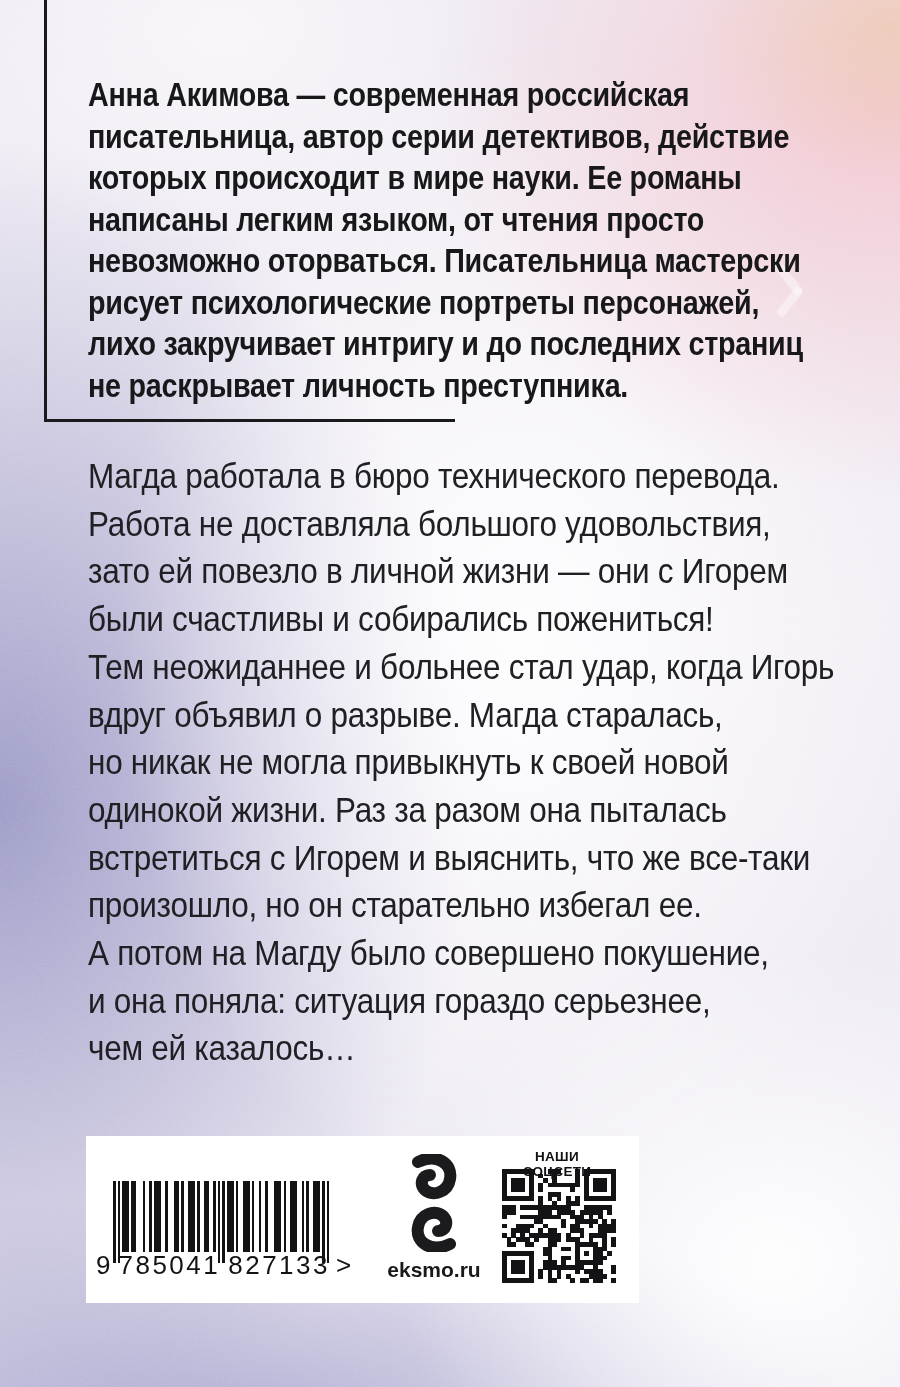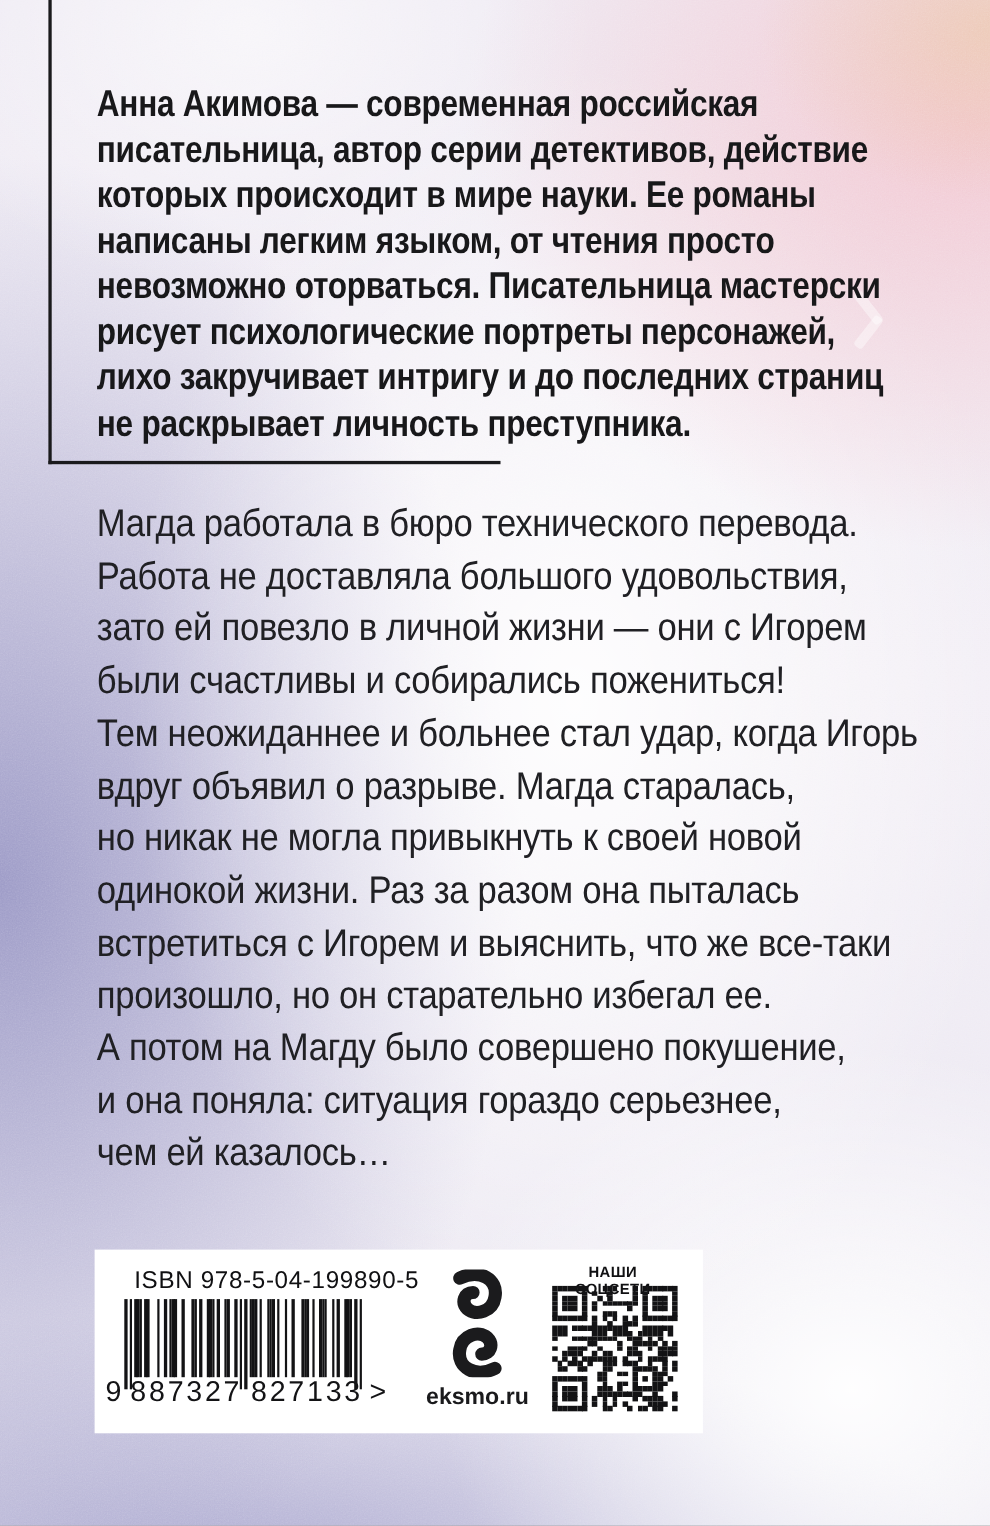--- a/index.html
+++ b/index.html
@@ -104,21 +104,20 @@
     <div class="ln">но никак не могла привыкнуть к своей новой</div>
     <div class="ln">одинокой жизни. Раз за разом она пыталась</div>
     <div class="ln">встретиться с Игорем и выяснить, что же все-таки</div>
     <div class="ln">произошло, но он старательно избегал ее.</div>
     <div class="ln">А потом на Магду было совершено покушение,</div>
     <div class="ln">и она поняла: ситуация гораздо серьезнее,</div>
     <div class="ln">чем ей казалось…</div>
   </div>
 
   <div class="footer-box">
-    <div class="isbn">ISBN 978-5-04-199890-5</div>
 
     <div class="barcode" id="barcode">
         <div class="bar" style="left: 0px; width: 2.52px; height: 82px;"></div>
         <div class="bar" style="left: 4.55px; width: 2.52px; height: 82px;"></div>
         <div class="bar" style="left: 9.09px; width: 2.52px; height: 71px;"></div>
         <div class="bar" style="left: 11.37px; width: 2.52px; height: 71px;"></div>
         <div class="bar" style="left: 13.64px; width: 2.52px; height: 71px;"></div>
         <div class="bar" style="left: 18.19px; width: 2.52px; height: 71px;"></div>
         <div class="bar" style="left: 20.46px; width: 2.52px; height: 71px;"></div>
         <div class="bar" style="left: 29.56px; width: 2.52px; height: 71px;"></div>
@@ -160,21 +159,21 @@
         <div class="bar" style="left: 193.26px; width: 2.52px; height: 71px;"></div>
         <div class="bar" style="left: 200.08px; width: 2.52px; height: 71px;"></div>
         <div class="bar" style="left: 202.36px; width: 2.52px; height: 71px;"></div>
         <div class="bar" style="left: 204.63px; width: 2.52px; height: 71px;"></div>
         <div class="bar" style="left: 209.18px; width: 2.52px; height: 82px;"></div>
         <div class="bar" style="left: 213.73px; width: 2.52px; height: 82px;"></div>
       </div>
 
     <div class="bdigits">
       <span class="g0">9</span>
-      <span class="g g1">887327</span>
+      <span class="g g1">785041</span>
       <span class="g g2">827133</span>
       <span class="g3">&gt;</span>
     </div>
 
     <svg class="eksmo-logo" width="60" height="98" viewBox="0 0 60 98">
       <g fill="none" stroke="#1b1b1d" stroke-width="12" stroke-linecap="round">
         <path d="M 14 8 C 32 -1 49 9 46 25 C 44 38 29 43 21 36 C 15 30 18 21 26 21"></path>
         <path d="M 46 90 C 28 99 11 89 14 73 C 16 60 31 55 39 62 C 45 68 42 77 34 77"></path>
       </g>
     </svg>

